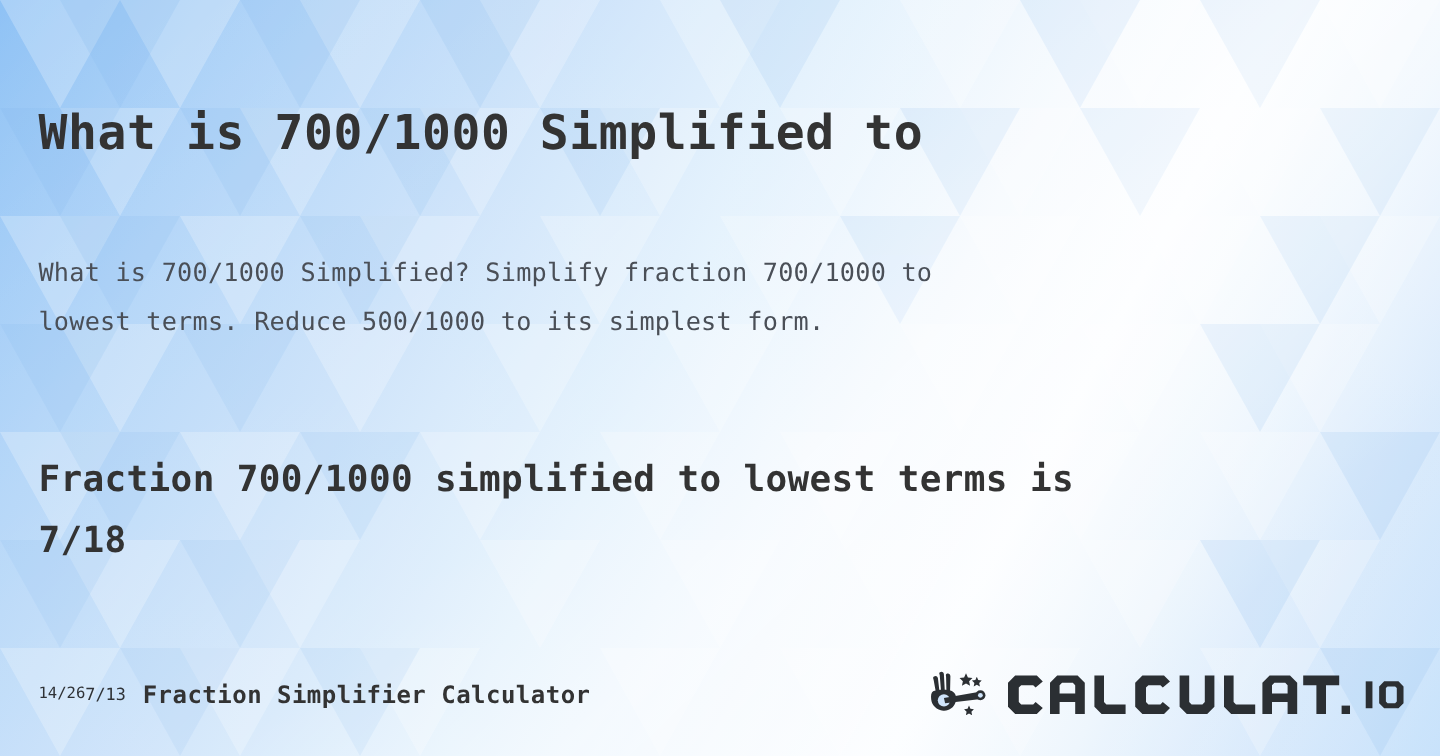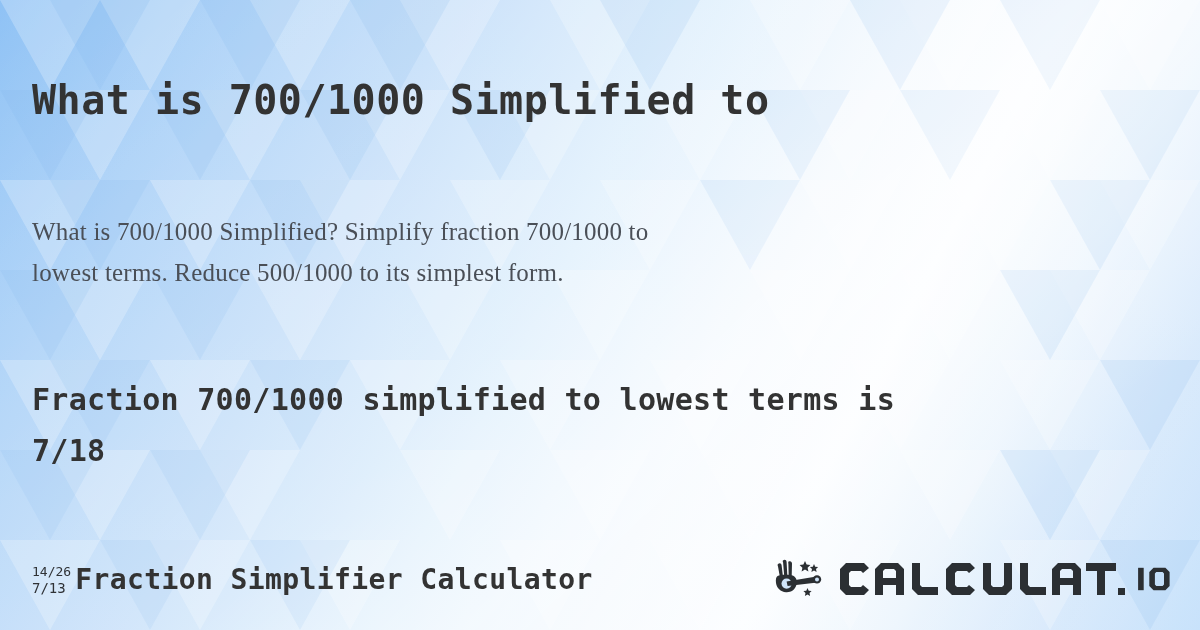--- a/index.html
+++ b/index.html
@@ -43,42 +43,41 @@
   #content {
     position: relative;
     z-index: 5;
     width: 1200px;
     height: 630px;
   }
 
   .title {
     position: absolute;
     left: 32px;
-    top: 44px;
+    top: 55px;
     width: 1130px;
     font-size: 40px;
     line-height: 58px;
     font-weight: bold;
     color: #333333;
     letter-spacing: 0.5px;
     white-space: pre-wrap;
   }
 
   .subtitle {
     position: absolute;
     left: 32px;
     top: 186px;
     width: 1140px;
-    font-size: 25px;
+    font-size: 21px;
     line-height: 41px;
     font-weight: normal;
     color: #4a4f57;
     letter-spacing: 0.2px;
     white-space: pre-wrap;
-    font-family: Liberation Serif, serif;
   }
 
   .result {
     position: absolute;
     left: 32px;
     top: 344px;
     width: 1140px;
     font-size: 30px;
     line-height: 51px;
     font-weight: bold;
@@ -100,42 +99,42 @@
     position: absolute;
     left: 32px;
     top: 0;
     display: flex;
     align-items: center;
     height: 62px;
   }
 
   .frac-logo {
     display: flex;
-    flex-direction: column;
+    flex-direction: row;
     align-items: flex-start;
     justify-content: center;
     color: #2f3236;
     line-height: 1;
-    margin-right: 4px;
+    margin-right: 14px;
     padding-top: 2px;
   }
   .frac-top {
     font-size: 13px;
     font-weight: normal;
     letter-spacing: 0px;
     margin-bottom: 3px;
   }
   .frac-bottom {
     font-size: 14px;
     font-weight: normal;
     letter-spacing: 0px;
   }
 
   .footer-title {
-    font-size: 28px;
+    font-size: 20px;
     font-weight: bold;
     color: #333333;
     letter-spacing: 0.4px;
     white-space: nowrap;
     text-align: center;
   }
 
   .brand {
     position: absolute;
     right: 22px;

